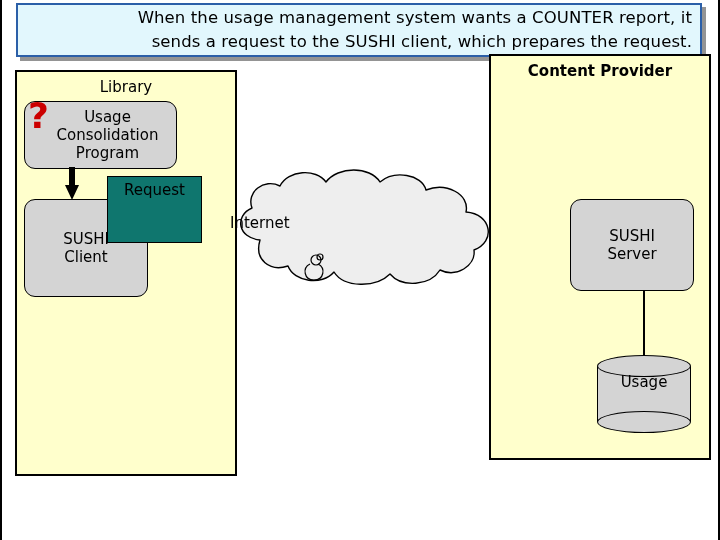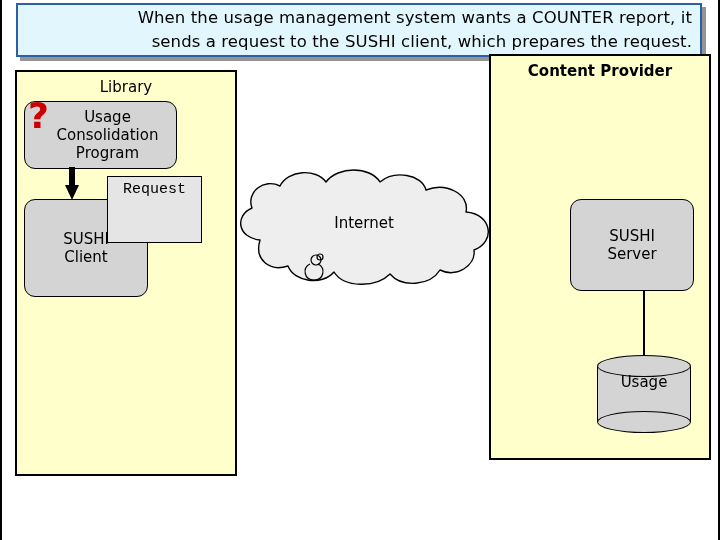--- a/index.html
+++ b/index.html
@@ -111,44 +111,43 @@
     height: 34px;
   }
 
   
   #note-request {
     position: absolute;
     left: 105px;
     top: 176px;
     width: 95px;
     height: 67px;
-    background: #e5e5e5;
+    background: #0f766e;
     border: 1px solid #000000;
     box-sizing: border-box;
     font-size: 15px;
     color: #000000;
     padding-top: 4px;
     text-align: center;
-    font-family: Liberation Mono, monospace;
   }
 
   
   #cloud {
     position: absolute;
     left: 228px;
     top: 168px;
     width: 268px;
     height: 128px;
   }
   #cloud-label {
     position: absolute;
     left: 228px;
     top: 214px;
     width: 268px;
-    text-align: center;
+    text-align: left;
     font-size: 15px;
     color: #000000;
   }
 
   
   #db-link {
     position: absolute;
     left: 641px;
     top: 291px;
     width: 2px;

